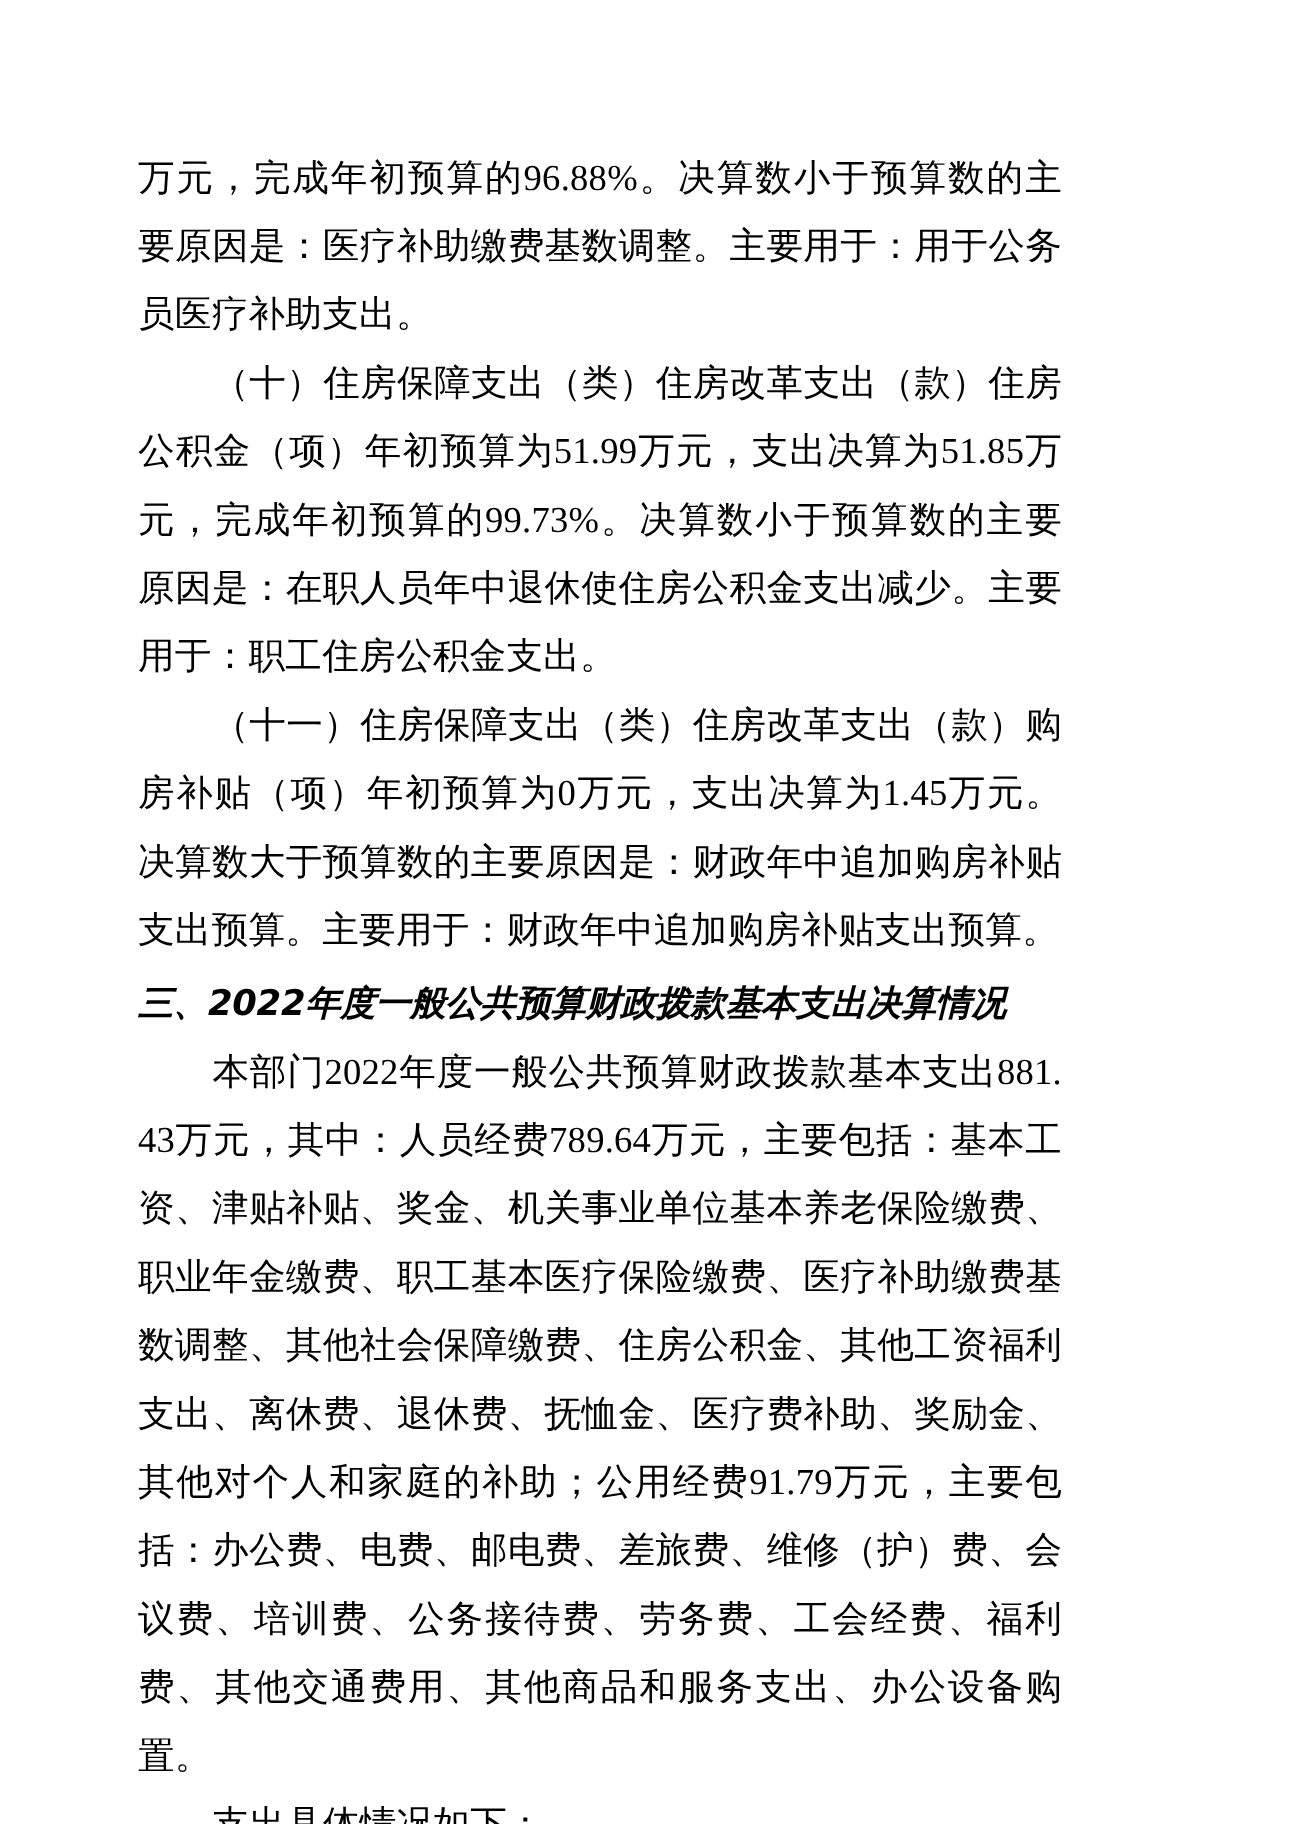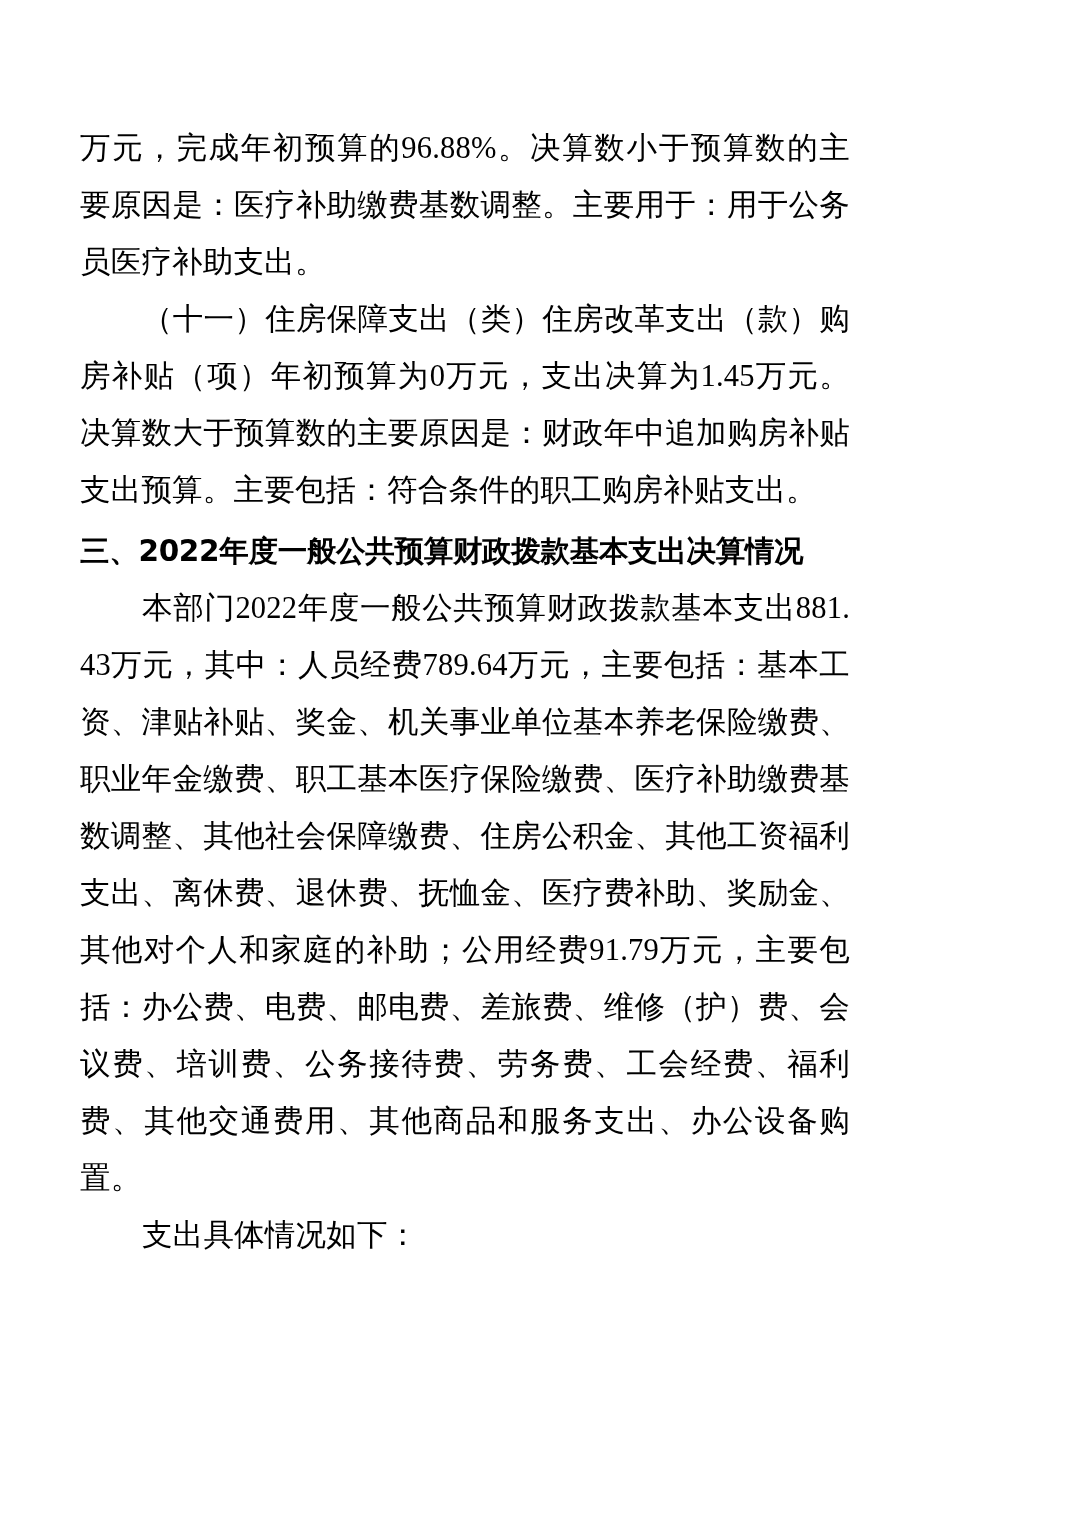--- a/index.html
+++ b/index.html
@@ -12,21 +12,21 @@
     height: 1520px;
     font-family: "Liberation Serif", "DejaVu Serif", serif;
     color: #000000;
     -webkit-font-smoothing: antialiased;
   }
   .page {
     position: relative;
     width: 1075px;
     height: 1520px;
     box-sizing: border-box;
-    padding: 120px 150px 60px 80px;
+    padding: 120px 150px 60px 115px;
     background: #ffffff;
   }
   .doc-body {
     width: 770px;
   }
   .para {
     font-size: 30.5px;
     line-height: 57px;
     text-align: justify;
     text-justify: inter-ideograph;
@@ -38,32 +38,34 @@
     text-indent: 62px;
   }
   .section-heading {
     font-family: "DejaVu Sans", "Liberation Sans", sans-serif;
     font-weight: bold;
     font-size: 29.5px;
     line-height: 57px;
     margin: 4px 0 0 0;
     letter-spacing: -0.3px;
     white-space: nowrap;
+    font-style: italic;
   }
 </style>
 </head>
 <body>
 
 <div class="page">
   <div class="doc-body">
 
     <p class="para">万元，完成年初预算的96.88%。决算数小于预算数的主要原因是：医疗补助缴费基数调整。主要用于：用于公务员医疗补助支出。</p>
 
+    <p class="para indent">（十）住房保障支出（类）住房改革支出（款）住房公积金（项）年初预算为51.99万元，支出决算为51.85万元，完成年初预算的99.73%。决算数小于预算数的主要原因是：在职人员年中退休使住房公积金支出减少。主要用于：职工住房公积金支出。</p>
 
-    <p class="para indent">（十一）住房保障支出（类）住房改革支出（款）购房补贴（项）年初预算为0万元，支出决算为1.45万元。决算数大于预算数的主要原因是：财政年中追加购房补贴支出预算。主要包括：符合条件的职工购房补贴支出。</p>
+    <p class="para indent">（十一）住房保障支出（类）住房改革支出（款）购房补贴（项）年初预算为0万元，支出决算为1.45万元。决算数大于预算数的主要原因是：财政年中追加购房补贴支出预算。主要用于：财政年中追加购房补贴支出预算。</p>
 
     <h2 class="section-heading">三、2022年度一般公共预算财政拨款基本支出决算情况</h2>
 
     <p class="para indent">本部门2022年度一般公共预算财政拨款基本支出881.43万元，其中：人员经费789.64万元，主要包括：基本工资、津贴补贴、奖金、机关事业单位基本养老保险缴费、职业年金缴费、职工基本医疗保险缴费、医疗补助缴费基数调整、其他社会保障缴费、住房公积金、其他工资福利支出、离休费、退休费、抚恤金、医疗费补助、奖励金、其他对个人和家庭的补助；公用经费91.79万元，主要包括：办公费、电费、邮电费、差旅费、维修（护）费、会议费、培训费、公务接待费、劳务费、工会经费、福利费、其他交通费用、其他商品和服务支出、办公设备购置。</p>
 
     <p class="para indent">支出具体情况如下：</p>
 
   </div>
 </div>
 

